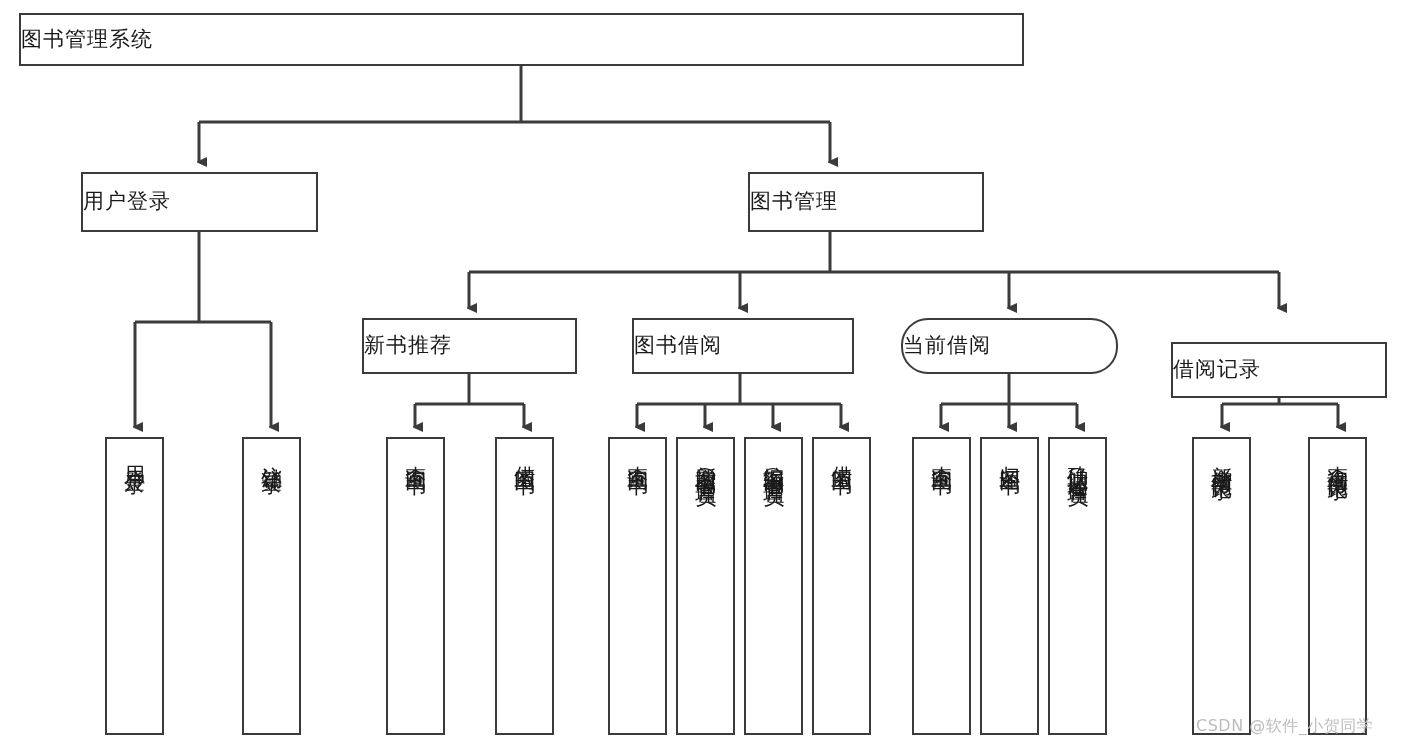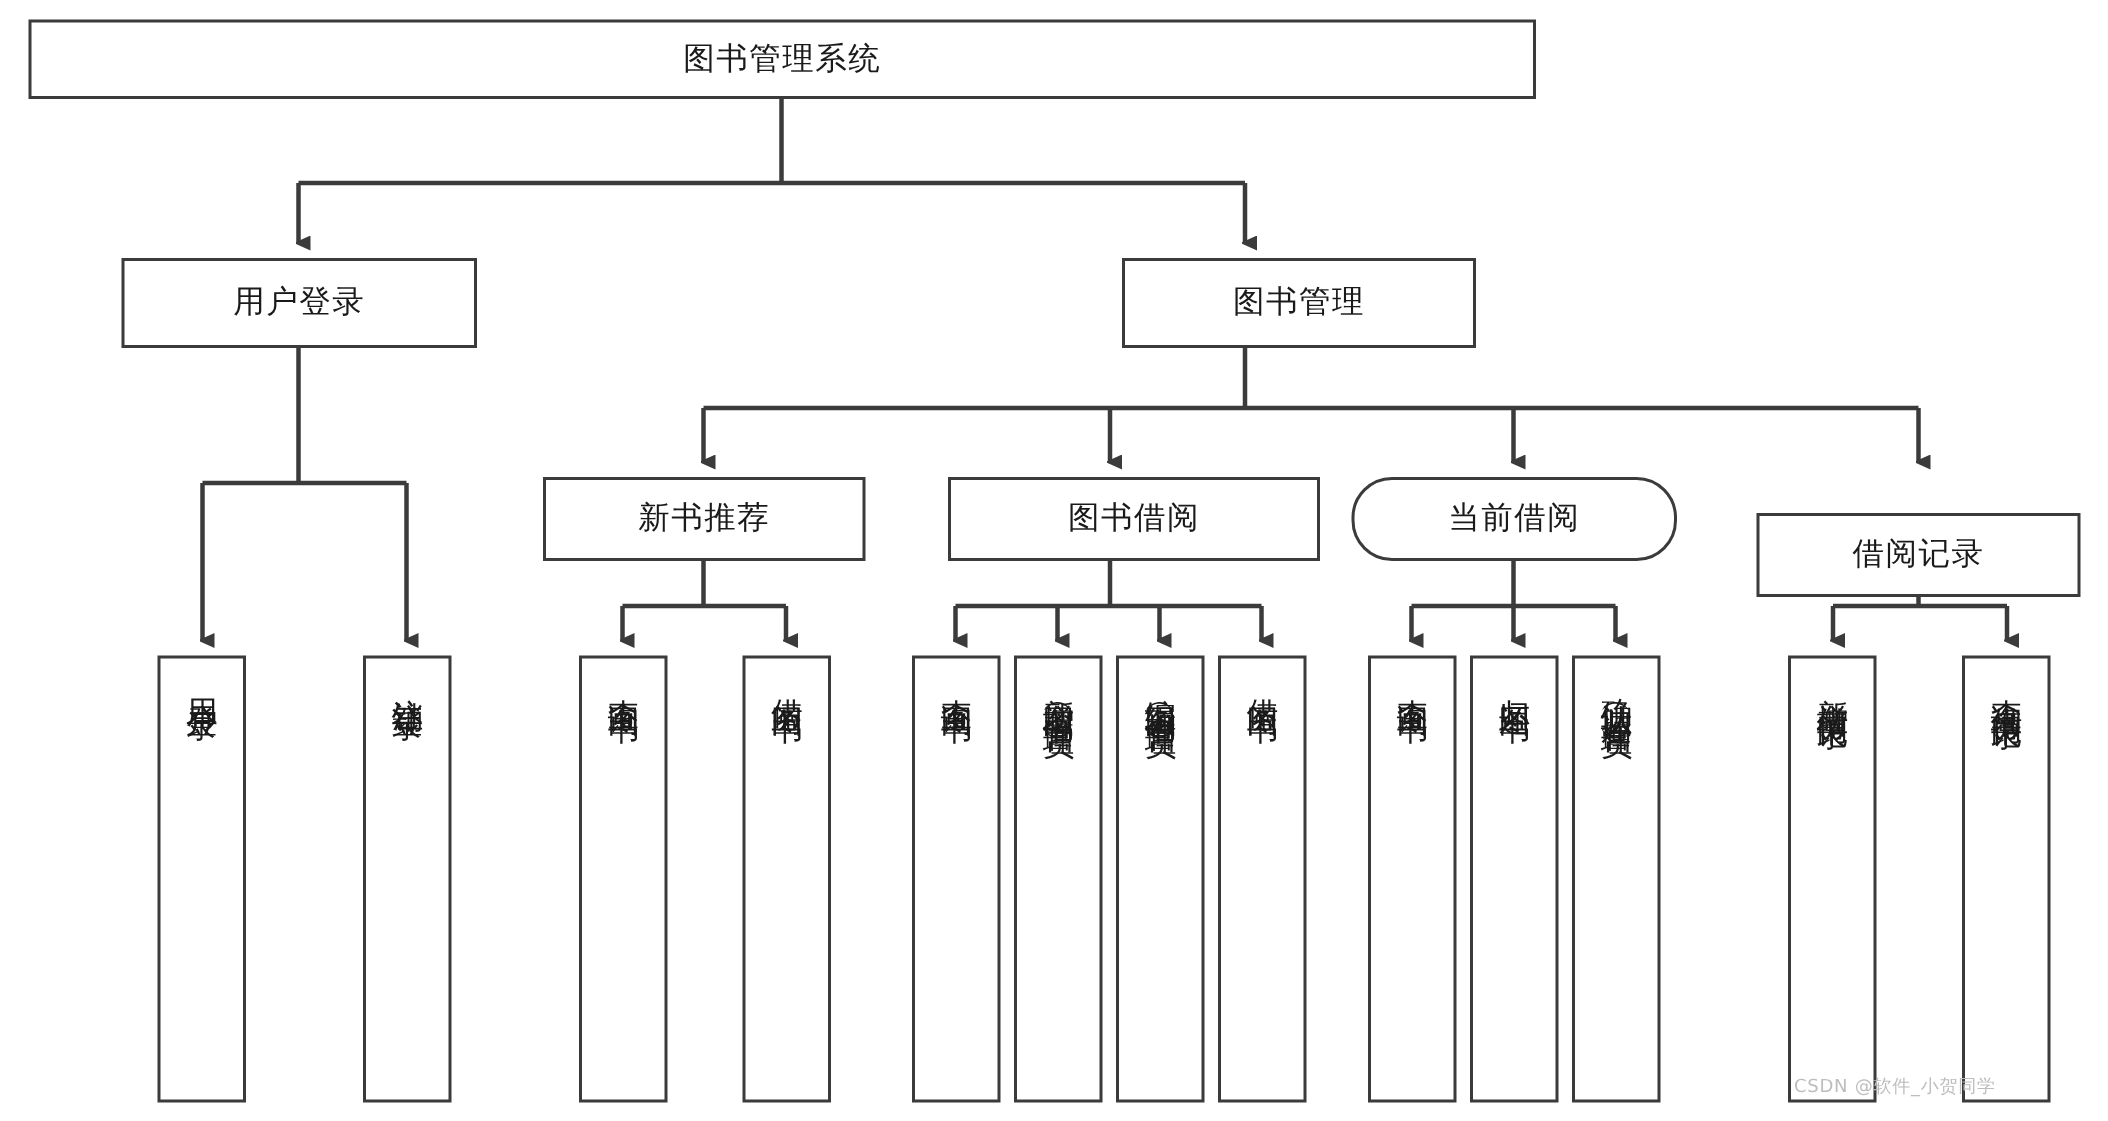--- a/index.html
+++ b/index.html
@@ -26,21 +26,21 @@
     height: 747px;
     pointer-events: none;
   }
   .node {
     position: absolute;
     box-sizing: border-box;
     border: 2px solid #3b3b3b;
     background: #ffffff;
     display: flex;
     align-items: center;
-    justify-content: center;
+    justify-content: flex-start;
     color: #1a1a1a;
   }
   .node.horiz {
     font-size: 21px;
     letter-spacing: 1px;
     line-height: 1.2;
   }
   .node.vert {
     writing-mode: vertical-rl;
     text-orientation: upright;
@@ -53,21 +53,21 @@
   .node.vert .label {
     writing-mode: vertical-rl;
     text-orientation: upright;
     white-space: nowrap;
   }
   .node .label {
     white-space: nowrap;
   }
   .watermark {
     position: absolute;
-    font-size: 12px;
+    font-size: 16px;
     color: #bdbdbd;
     letter-spacing: 0.5px;
     white-space: nowrap;
     user-select: none;
   }
 </style>
 </head>
 <body>
 
 <div id="canvas">
@@ -132,21 +132,21 @@
   <div class="node horiz" style="left:81px; top:172px; width:237px; height:60px;">
     <span class="label">用户登录</span>
   </div>
   <div class="node horiz" style="left:712px; top:172px; width:236px; height:60px;margin-left:36px;">
     <span class="label">图书管理</span>
   </div>
 
   <div class="node horiz" style="left:362px; top:318px; width:215px; height:56px;">
     <span class="label">新书推荐</span>
   </div>
-  <div class="node horiz" style="left:632px; top:318px; width:248px; height:56px;">
+  <div class="node horiz" style="left:632px; top:318px; width:222px; height:56px;">
     <span class="label">图书借阅</span>
   </div>
   <div class="node horiz" style="left:901px; top:318px; width:217px; height:56px;border-radius:27px;">
     <span class="label">当前借阅</span>
   </div>
   <div class="node horiz" style="left:1171px; top:318px; width:216px; height:56px;margin-top:24px;">
     <span class="label">借阅记录</span>
   </div>
 
   <div class="node vert" style="left:105px; top:437px; width:59px; height:298px;">

